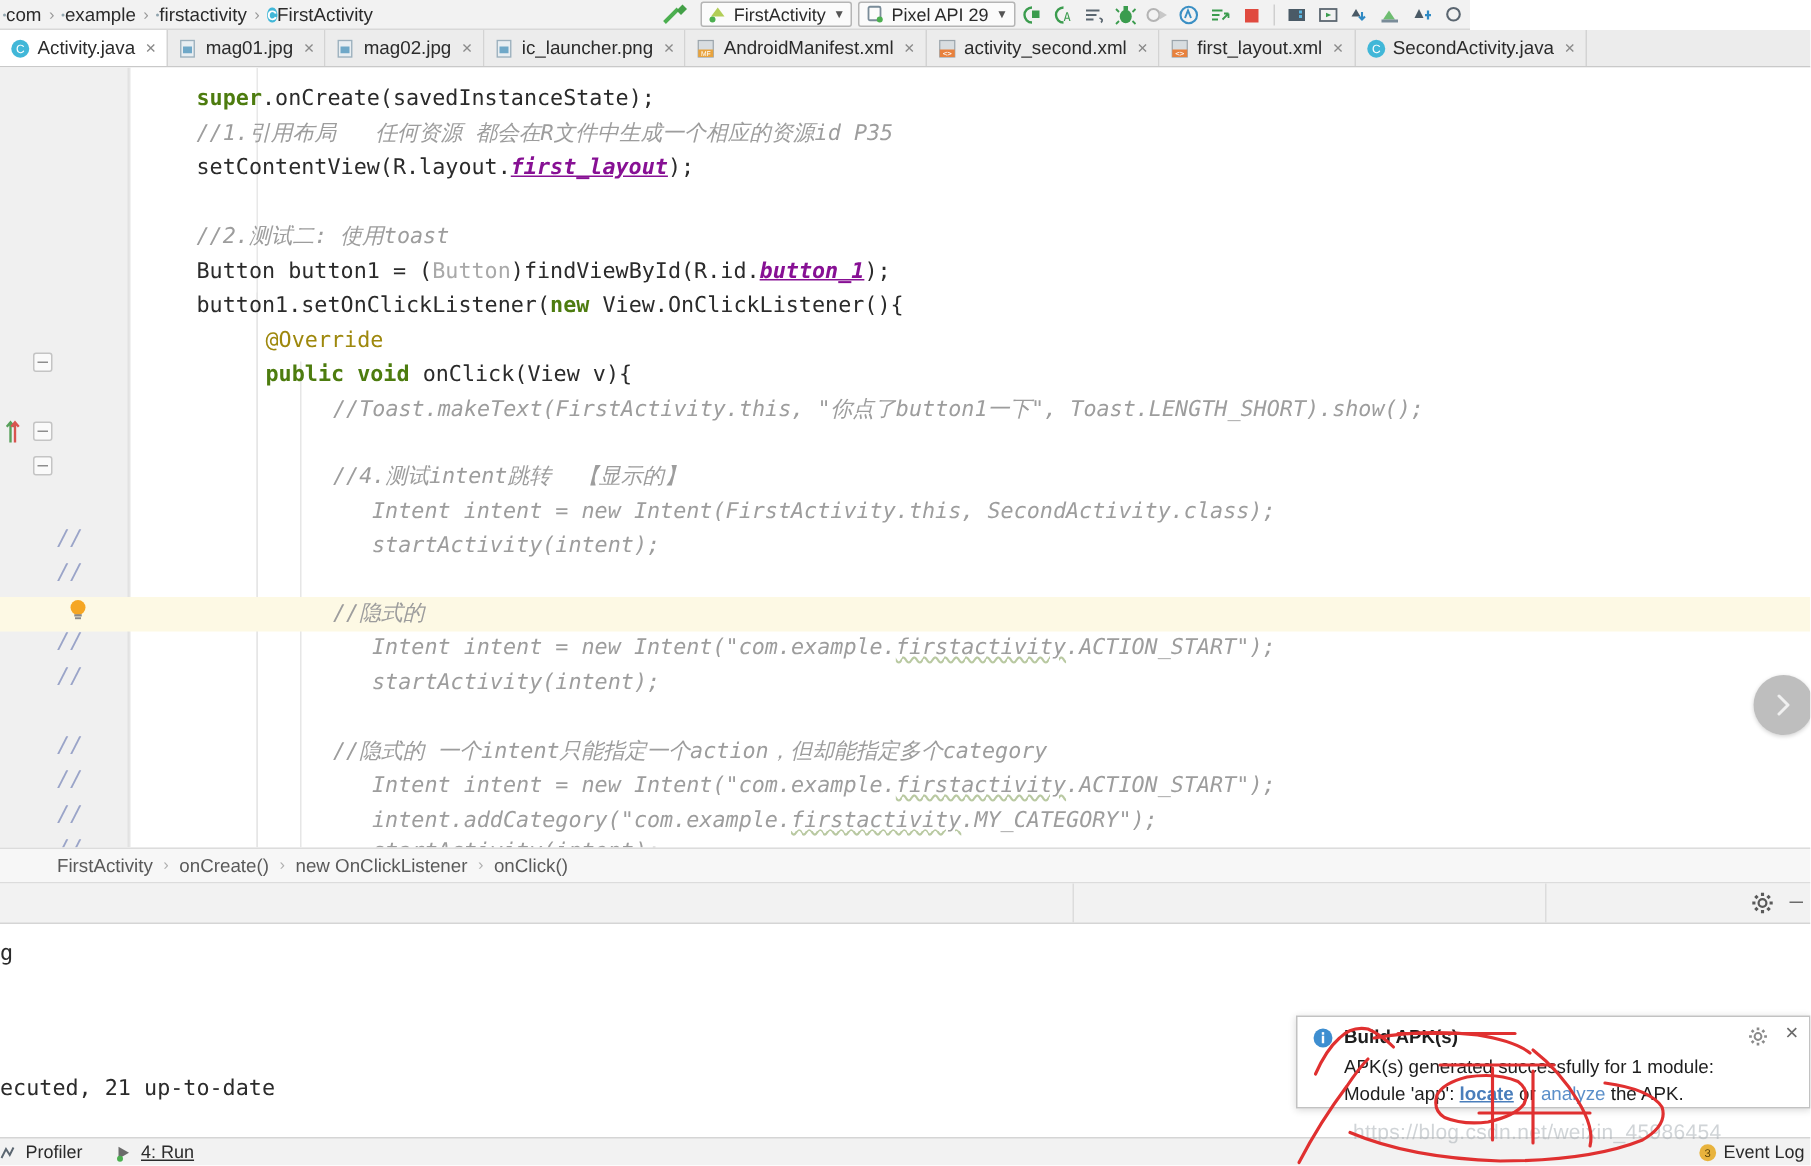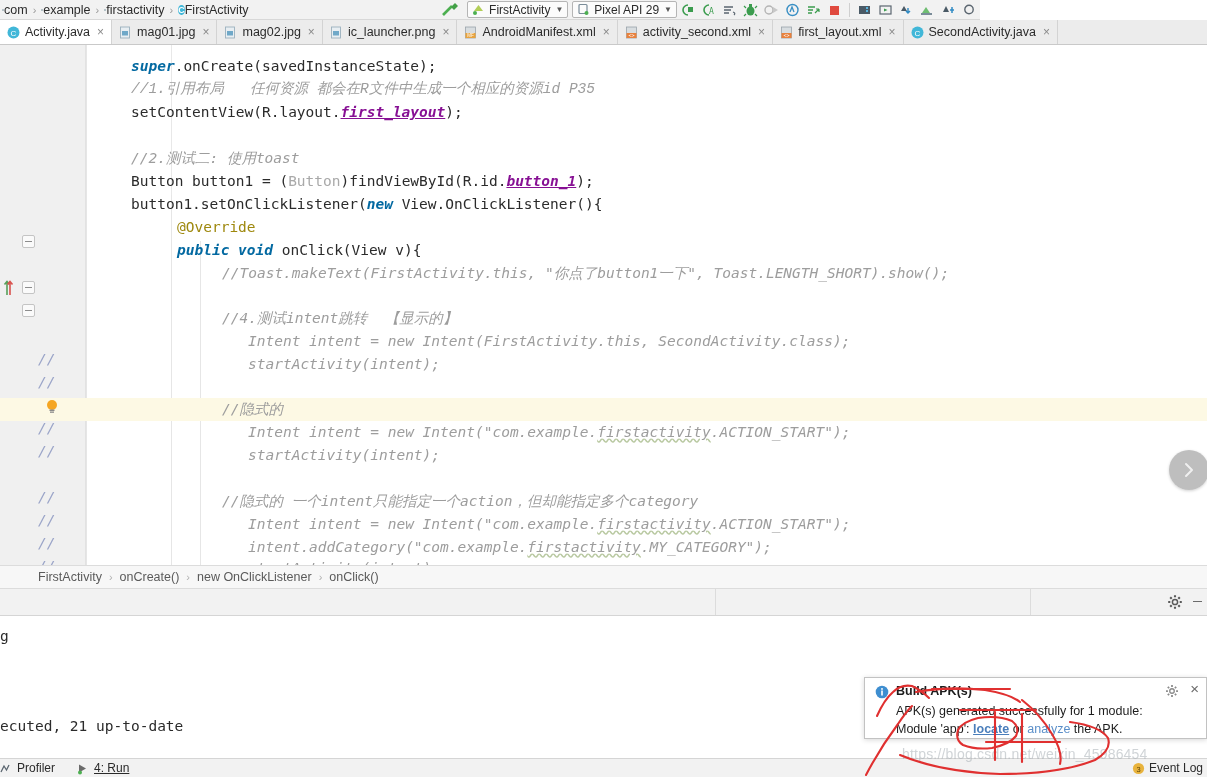--- a/index.html
+++ b/index.html
@@ -67,21 +67,21 @@
                   border-right: 1px solid #e8e8e8; }
 
   .codearea { position: absolute; top: 0; left: 0; width: 1207px; height: 520px; }
   .cline {
     position: absolute; left: 0; width: 1207px; height: 23px; line-height: 23px;
     font-family: "DejaVu Sans Mono", monospace; font-size: 14.5px;
     color: #2b2b2b; white-space: pre;
   }
   .cline.hl { background: #fdf9e4; }
   .ctext { position: absolute; left: 0; top: 0; }
-  .kw { color: #0369a1; font-weight: bold; font-style: italic; }
+  .kw { color: #4d7c0f; font-weight: bold; }
   .cm { color: #9d9d9d; font-style: italic; }
   .cmz { color: #9d9d9d; font-style: italic; }
   .ann { color: #9e880d; }
   .fld { color: #871094; font-weight: bold; font-style: italic; text-decoration: underline; }
   .cls { color: #a9a9a9; }
   .pln { color: #2b2b2b; }
   .squig { text-decoration: underline; text-decoration-style: wavy; text-decoration-color: #b9c9a2; }
 
   .gmark { position: absolute; left: 38px; font-family: "DejaVu Sans Mono", monospace;
            font-size: 14.5px; color: #9aa4c8; line-height: 23px; font-style: italic; }
@@ -418,21 +418,21 @@
 
     <div class="arrowmark" style="top:232px;">
       <svg width="14" height="20" viewBox="0 0 14 20">
         <path d="M5 18 L5 5 M2.5 7.5 L5 4.5 L7.5 7.5" stroke="#57a05a" stroke-width="1.6" fill="none"></path>
         <path d="M8 18 L8 5 M5.5 7.5 L8 4.5 L10.5 7.5" stroke="#d9534f" stroke-width="1.6" fill="none"></path>
       </svg>
     </div>
 
     <div class="codearea">
         <div class="cline" style="top: 10px;"><span class="ctext" style="left: 131px;"><span class="kw">super</span><span class="pln">.onCreate(savedInstanceState);</span></span></div>
-        <div class="cline" style="top: 33px;"><span class="ctext" style="left: 131px; font-family: Liberation Mono, monospace;"><span class="cm">//1.引用布局   任何资源 都会在R文件中生成一个相应的资源id P35</span></span></div>
+        <div class="cline" style="top: 33px;"><span class="ctext" style="left: 131px;"><span class="cm">//1.引用布局   任何资源 都会在R文件中生成一个相应的资源id P35</span></span></div>
         <div class="cline" style="top: 56px;"><span class="ctext" style="left: 131px;"><span class="pln">setContentView(R.layout.</span><span class="fld">first_layout</span><span class="pln">);</span></span></div>
         <div class="cline" style="top: 102px;"><span class="ctext" style="left: 131px;"><span class="cm">//2.测试二: 使用toast</span></span></div>
         <div class="cline" style="top: 125px;"><span class="ctext" style="left: 131px;"><span class="pln">Button button1 = (</span><span class="cls">Button</span><span class="pln">)findViewById(R.id.</span><span class="fld">button_1</span><span class="pln">);</span></span></div>
         <div class="cline" style="top: 148px;"><span class="ctext" style="left: 131px;"><span class="pln">button1.setOnClickListener(</span><span class="kw">new</span><span class="pln"> View.OnClickListener(){</span></span></div>
         <div class="cline" style="top: 171px;"><span class="ctext" style="left: 177px;"><span class="ann">@Override</span></span></div>
         <div class="cline" style="top: 194px;"><span class="ctext" style="left: 177px;"><span class="kw">public void</span><span class="pln"> onClick(View v){</span></span></div>
         <div class="cline" style="top: 217px;"><span class="ctext" style="left: 222px;"><span class="cmz">//Toast.makeText(FirstActivity.this, "你点了button1一下", Toast.LENGTH_SHORT).show();</span></span></div>
         <div class="cline" style="top: 262px;"><span class="ctext" style="left: 222px;"><span class="cmz">//4.测试intent跳转  【显示的】</span></span></div>
         <div class="cline" style="top: 285px;"><span class="ctext" style="left: 248px;"><span class="cmz">Intent intent = new Intent(FirstActivity.this, SecondActivity.class);</span></span></div>
         <div class="cline" style="top: 308px;"><span class="ctext" style="left: 248px;"><span class="cmz">startActivity(intent);</span></span></div>

